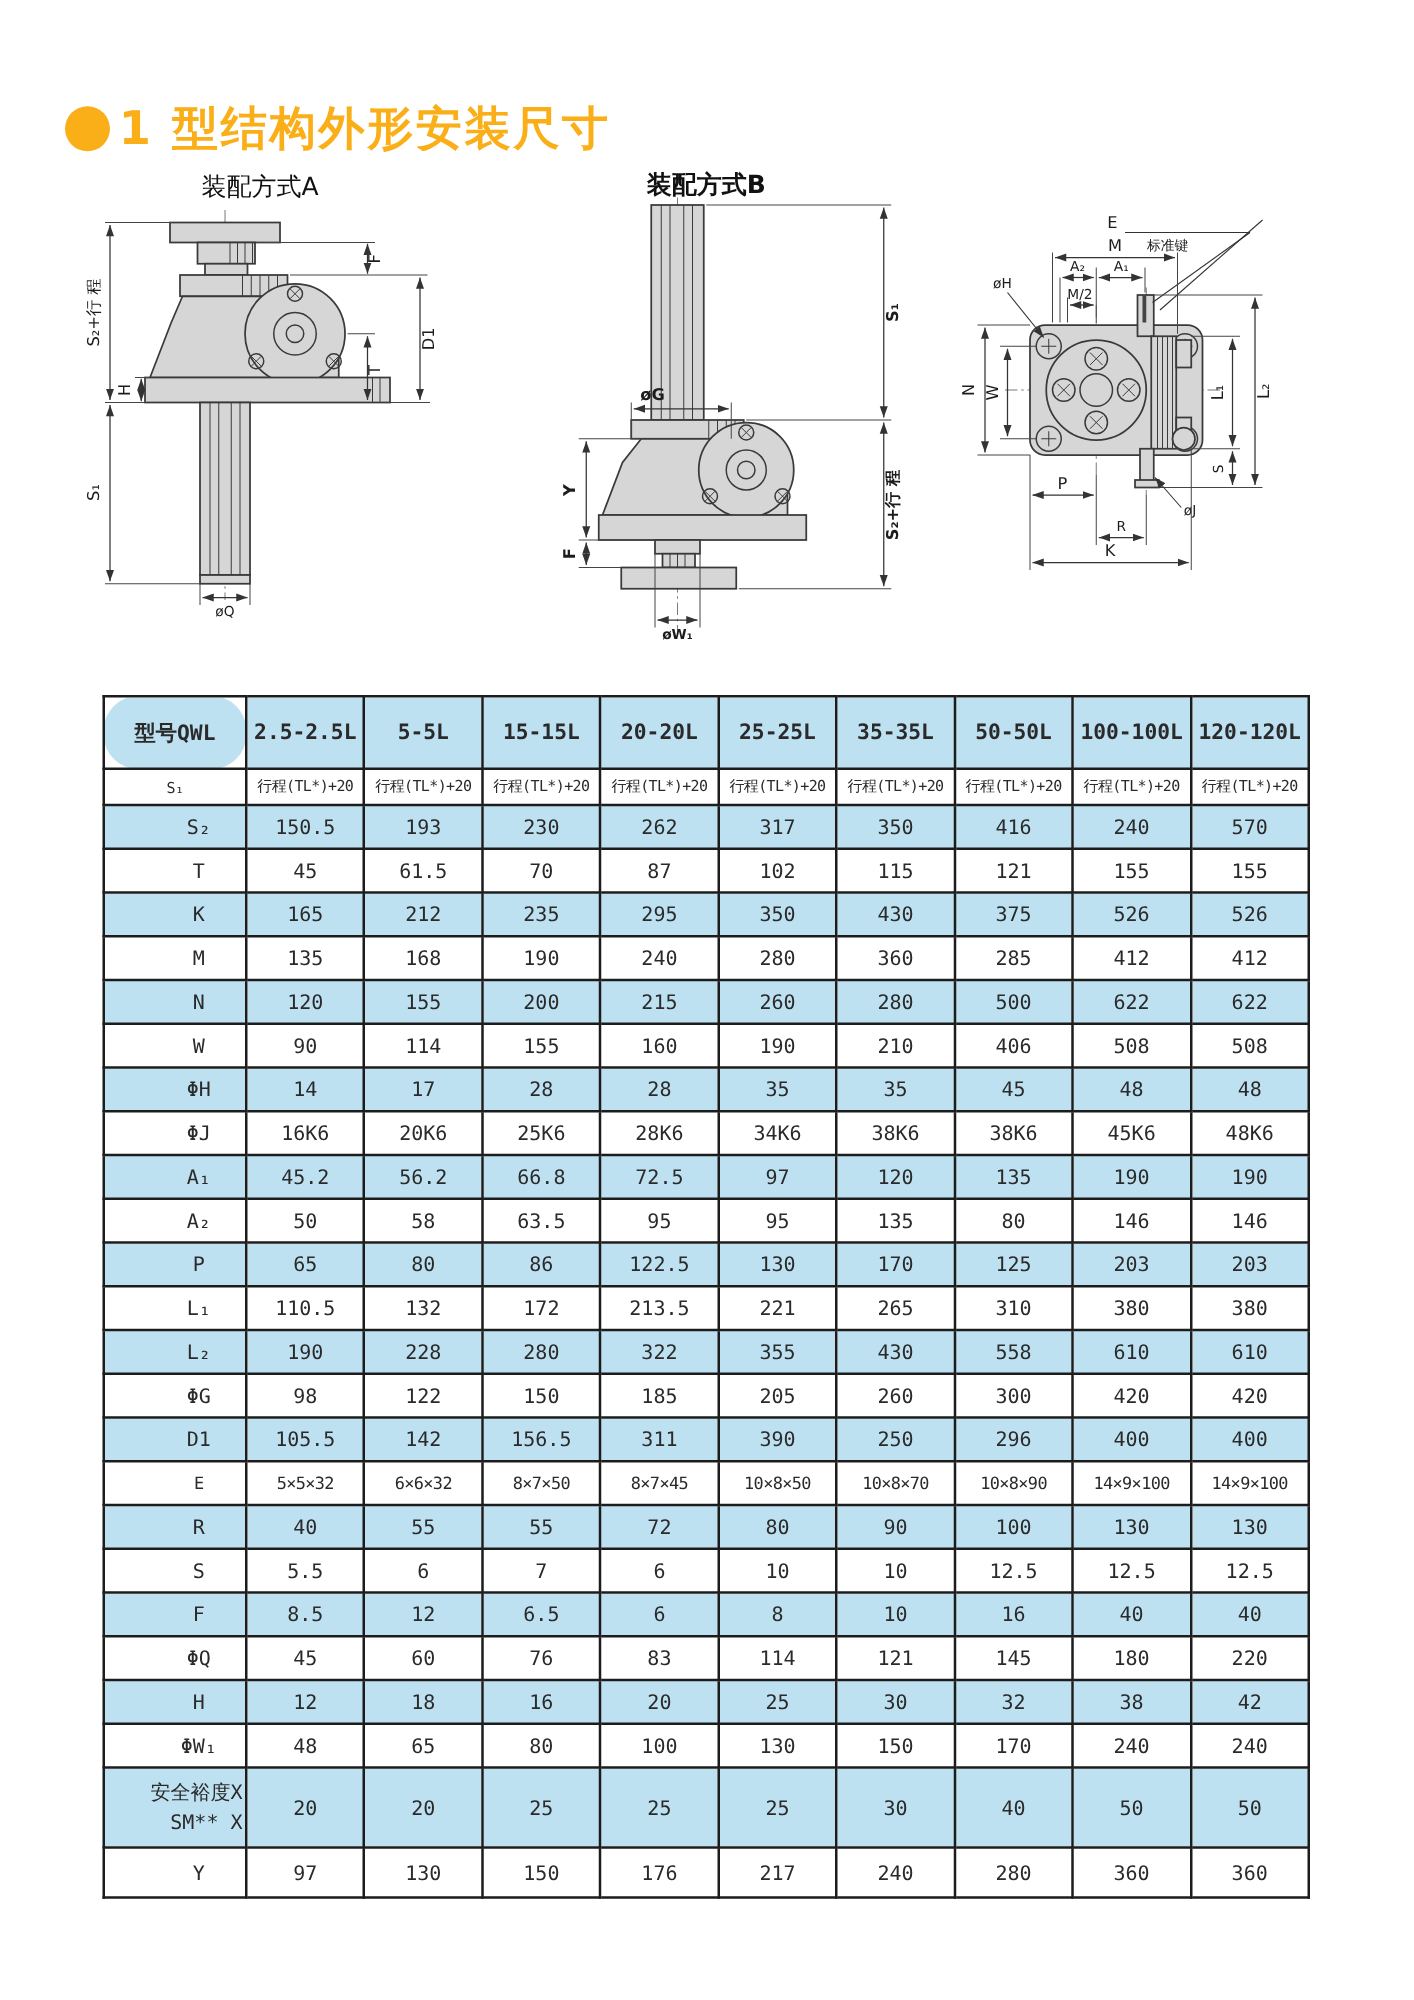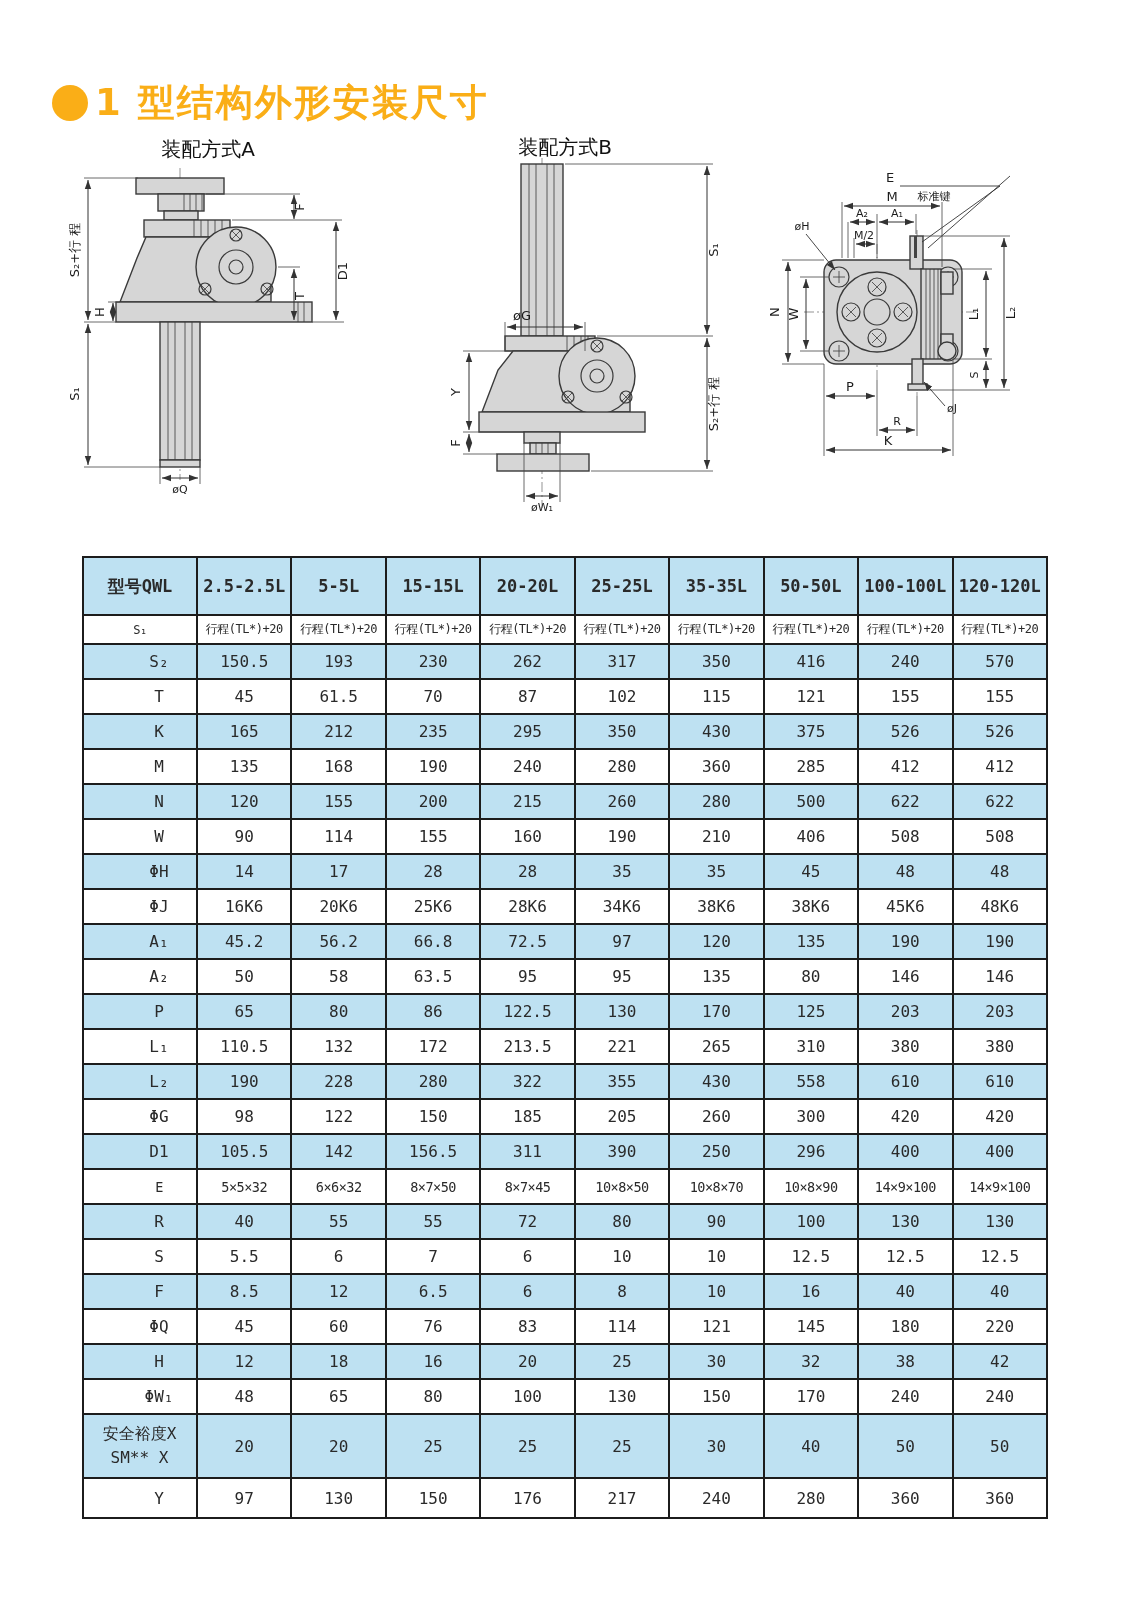--- a/index.html
+++ b/index.html
@@ -9,21 +9,21 @@
   }
   
   .page-title{
     position:absolute;left:52px;top:58px;display:flex;align-items:center;gap:7px;
     color:#FAAE17;font-size:37px;font-weight:bold;letter-spacing:2px;margin-top:20px;
   }
   .bullet{width:36px;height:36px;border-radius:50%;background:#FAAE17;flex:0 0 auto;}
   
   .diag{position:absolute;}
   .diag-a{left:58px;top:132px;text-align:right;}
-  .diag-b{left:425px;top:130px;}
+  .diag-b{left:425px;top:130px;font-weight:bold;}
   .diag-c{left:742px;top:148px;}
   svg text{font-family:"DejaVu Sans",sans-serif;fill:#1c1c1c;}
   .dtitle{font-size:20px;fill:#111;}
   .lbl{font-size:13px;}
   .lbl-s{font-size:11px;}
   .part{fill:#d6d6d6;stroke:#3a3a3a;stroke-width:1.4;}
   .part-n{fill:none;stroke:#3a3a3a;stroke-width:1.2;}
   .rib{stroke:#3a3a3a;stroke-width:0.8;}
   .cl{stroke:#666;stroke-width:0.7;stroke-dasharray:10 3 2 3;}
   .ext{stroke:#444;stroke-width:0.8;}
@@ -35,29 +35,29 @@
     position:absolute;left:82px;top:556px;width:966px;
     border-collapse:collapse;table-layout:fixed;
     font-family:"DejaVu Sans Mono","DejaVu Sans",monospace;
   }
   .dim-table th,.dim-table td{
     border:2px solid #1c1c1c;text-align:center;vertical-align:middle;
     color:#2a2a2a;padding:0 2px;overflow:hidden;
   }
   .dim-table thead th{height:56px;font-size:17px;font-weight:bold;background:#BEE1F2;}
   .dim-table td{height:33px;font-size:16px;}
-  .dim-table .label-col{width:108px;}
+  .dim-table .label-col{width:108px;border-radius:27px;}
   .dim-table tr.alt td{background:#BEE1F2;}
   .dim-table tr.row-s1 td{height:27px;font-size:12px;letter-spacing:-0.5px;padding:0;}
   .dim-table tr.row-e td{font-size:13.5px;letter-spacing:-0.5px;}
   .dim-table tr.row-safety td{height:62px;}
   .dim-table tr.row-last td{height:38px;}
   .dim-table td.row-label{font-size:16px;padding-left:40px;}
   .dim-table td.row-label.multiline{
-    white-space:pre-line;text-align:center;padding-left:1px;font-size:16px;line-height:1.5;
+    white-space:pre-line;text-align:right;padding-left:1px;font-size:16px;line-height:1.5;
   }
 </style>
 </head>
 <body>
 
 <svg width="0" height="0" style="position:absolute">
   <defs>
     <marker id="ae" markerWidth="10" markerHeight="8" refX="9" refY="4" orient="auto" markerUnits="userSpaceOnUse">
       <path d="M0,0.8 L9,4 L0,7.2 Z" fill="#333"></path>
     </marker>

